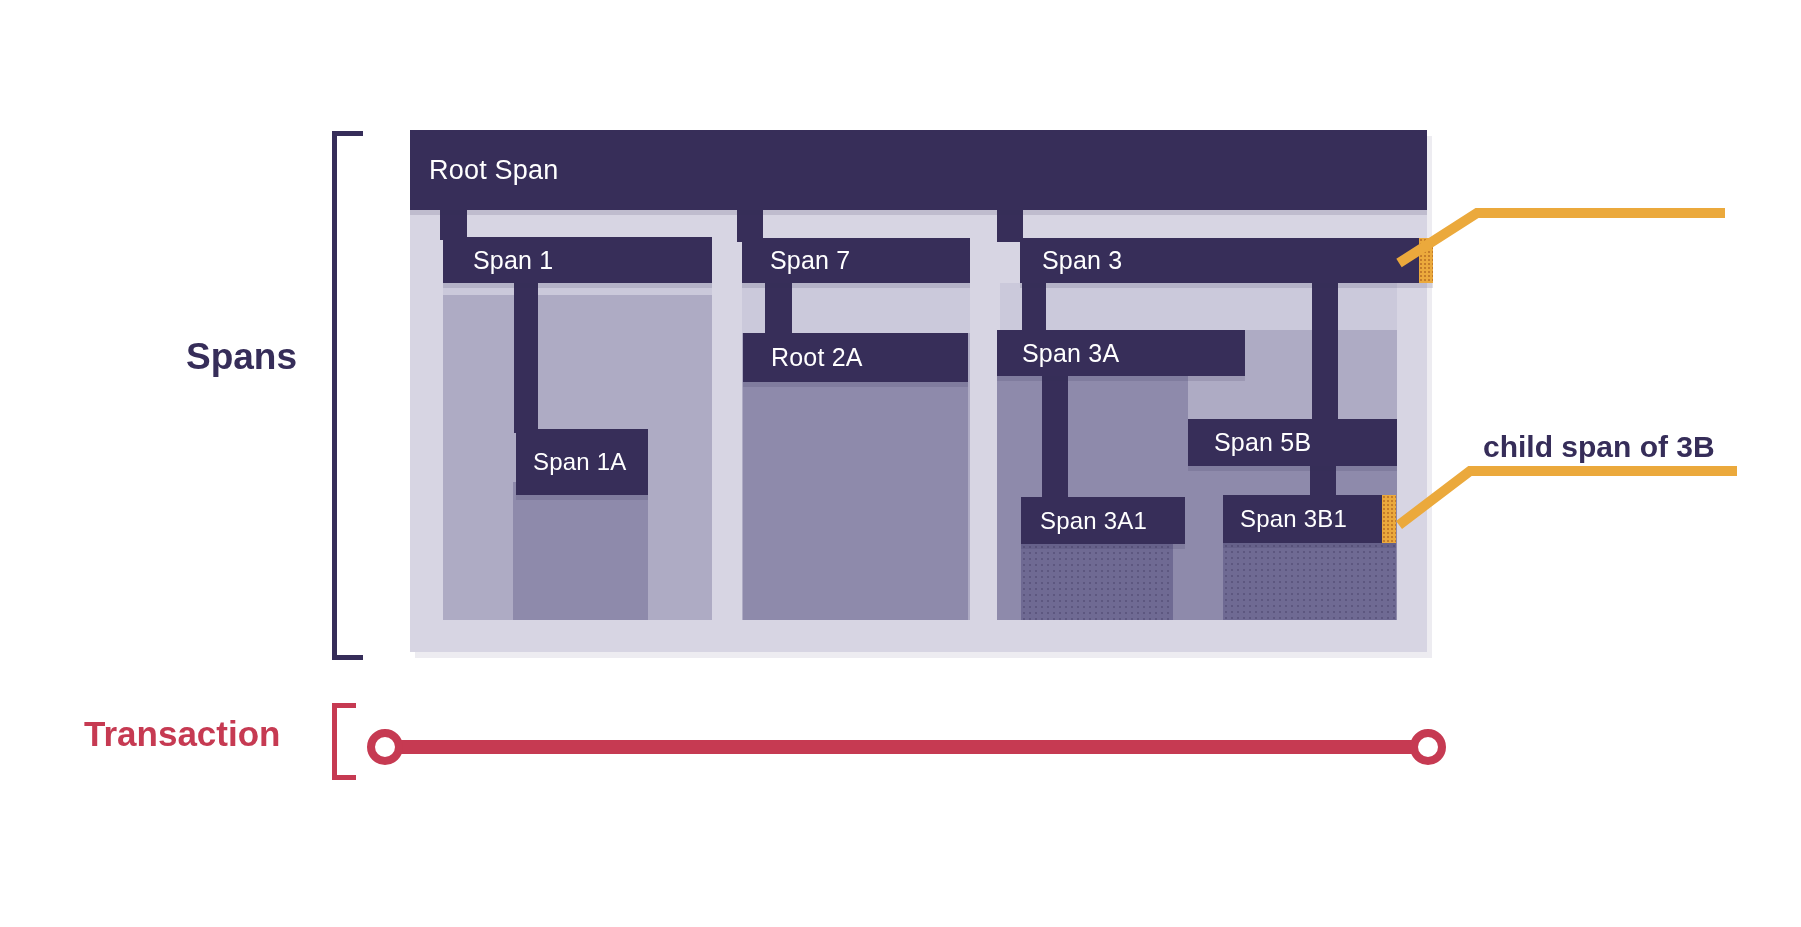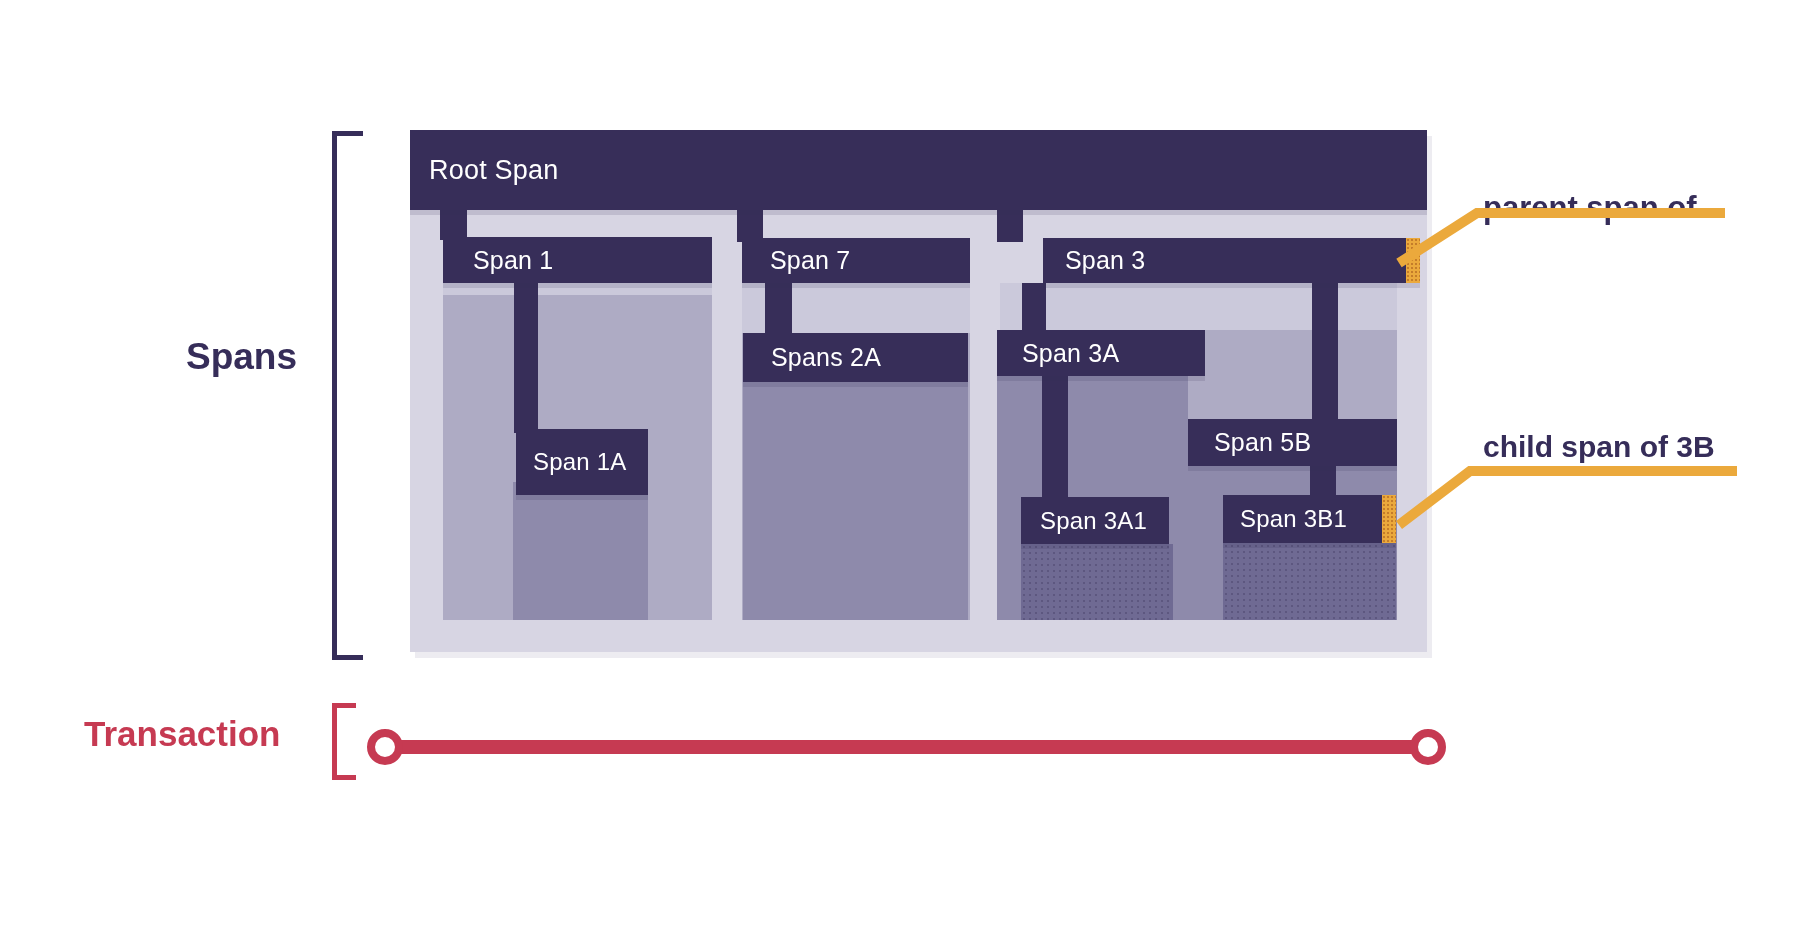--- a/index.html
+++ b/index.html
@@ -71,42 +71,41 @@
 <div class="abs hdr" style="left:443px;top:237px;width:269px;height:46px;">
   <span class="pad" style="padding-left:30px;">Span 1</span>
 </div>
 <div class="abs hdr" style="left:516px;top:429px;width:132px;height:66px;font-size:24px;">
   <span class="pad" style="padding-left:17px;">Span 1A</span>
 </div>
 <div class="abs hdr" style="left:742px;top:238px;width:228px;height:45px;">
   <span class="pad" style="padding-left:28px;">Span 7</span>
 </div>
 <div class="abs hdr" style="left:743px;top:333px;width:225px;height:49px;">
-  <span class="pad" style="padding-left:28px;">Spans 2A</span>
+  <span class="pad" style="padding-left:28px;">Root 2A</span>
 </div>
-<div class="abs hdr" style="left:1043px;top:238px;width:377px;height:45px;">
+<div class="abs hdr" style="left:1020px;top:238px;width:413px;height:45px;">
   <span class="pad" style="padding-left:22px;">Span 3</span>
   <span class="abs omark" style="right:0;top:0;width:14px;height:45px;"></span>
 </div>
-<div class="abs hdr" style="left:997px;top:330px;width:208px;height:46px;">
+<div class="abs hdr" style="left:997px;top:330px;width:248px;height:46px;">
   <span class="pad" style="padding-left:25px;">Span 3A</span>
 </div>
-<div class="abs hdr" style="left:1021px;top:497px;width:148px;height:47px;font-size:24px;">
+<div class="abs hdr" style="left:1021px;top:497px;width:164px;height:47px;font-size:24px;">
   <span class="pad" style="padding-left:19px;">Span 3A1</span>
 </div>
 <div class="abs hdr" style="left:1188px;top:419px;width:209px;height:47px;">
   <span class="pad" style="padding-left:26px;">Span 5B</span>
 </div>
 <div class="abs hdr" style="left:1223px;top:495px;width:173px;height:48px;font-size:24px;">
   <span class="pad" style="padding-left:17px;">Span 3B1</span>
   <span class="abs omark" style="right:0;top:0;width:14px;height:48px;"></span>
 </div>
 
 <div class="abs note" style="left:1483px;top:105px;font-size:31px;">
-  <div>parent span of</div>
 </div>
 <div class="abs note" style="left:1483px;top:426px;">child span of 3B</div>
 
 <div class="abs biglabel red" style="left:84px;top:714px;">Transaction</div>
 <div class="abs bracket red" style="left:332px;top:703px;width:19px;height:67px;"></div>
 
 <svg class="abs" style="left:0;top:0;" width="1801" height="927" viewBox="0 0 1801 927">
   <polyline points="1399,263 1477,213 1725,213" fill="none" style="stroke:var(--orange);" stroke-width="10"></polyline>
   <polyline points="1399,525 1470,471 1737,471" fill="none" style="stroke:var(--orange);" stroke-width="10"></polyline>
   <line x1="394" y1="747" x2="1420" y2="747" style="stroke:var(--crimson);" stroke-width="14"></line>

